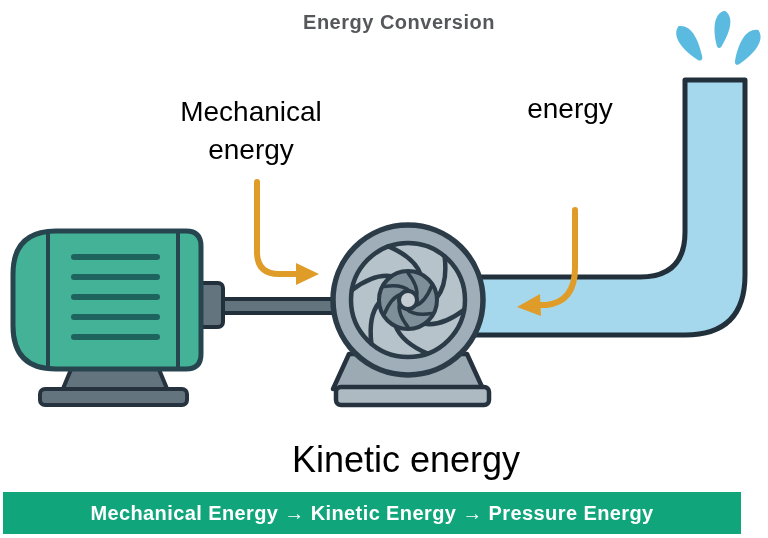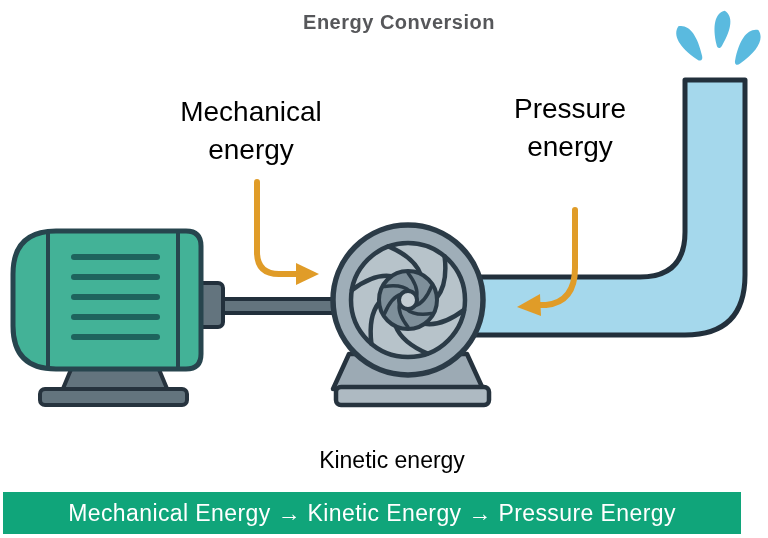--- a/index.html
+++ b/index.html
@@ -10,27 +10,27 @@
   #stage svg{position:absolute;left:0;top:0;}
   .title{
     position:absolute;top:11px;left:0;width:768px;padding-left:30px;box-sizing:border-box;
     text-align:center;font-size:20px;font-weight:bold;color:#56575a;letter-spacing:.5px;
   }
   .lbl{
     position:absolute;text-align:center;color:#000000;font-size:28px;line-height:38px;
   }
   .lbl-mechanical{left:141px;top:93px;width:220px;}
   .lbl-pressure{left:445px;top:90px;width:250px;}
-  .lbl-kinetic{left:262px;top:441px;width:260px;font-size:23px;}
+  .lbl-kinetic{left:276px;top:441px;width:260px;font-size:36px;}
   .flow-bar{
     position:absolute;left:3px;top:492px;width:738px;height:42px;background:#10a57a;
     display:flex;align-items:center;justify-content:center;
   }
   .flow-bar span{
-    color:#ffffff;font-weight:normal;font-size:23px;letter-spacing:.4px;white-space:nowrap;
+    color:#ffffff;font-weight:bold;font-size:20px;letter-spacing:.4px;white-space:nowrap;
   }
 </style>
 </head>
 <body>
 
 <div id="stage">
 
   <svg width="768" height="538" viewBox="0 0 768 538">
 
     <g>
@@ -99,21 +99,20 @@
   </svg>
 
   <div class="title">Energy Conversion</div>
 
   <div class="lbl lbl-mechanical">
     <div>Mechanical</div>
     <div>energy</div>
   </div>
 
   <div class="lbl lbl-pressure">
-    <div>Pressure</div>
     <div>energy</div>
   </div>
 
   <div class="lbl lbl-kinetic">Kinetic energy</div>
 
   <div class="flow-bar">
     <span>Mechanical Energy → Kinetic Energy → Pressure Energy</span>
   </div>
 
 </div>

